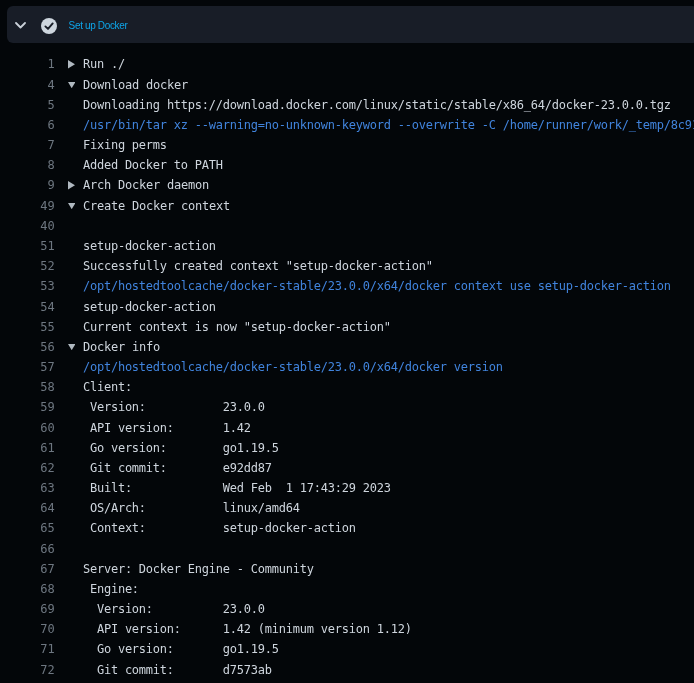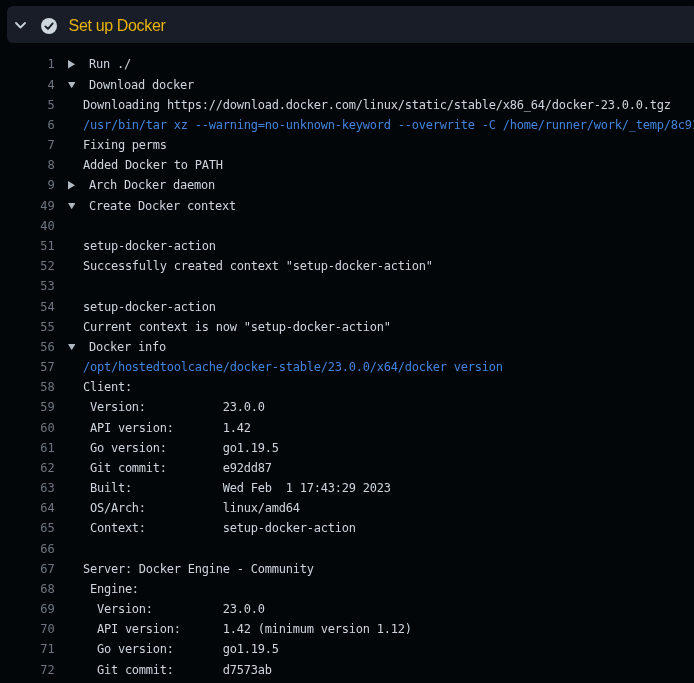--- a/index.html
+++ b/index.html
@@ -15,24 +15,24 @@
     left: 7px; top: 6.3px;
     width: 691px; height: 36.5px;
     background: #181d27;
     border-radius: 6px;
   }
   .chevron { position: absolute; left: 7.9px; top: 15.4px; }
   .status-circle { position: absolute; left: 33.9px; top: 11.3px; }
   .step-title {
     position: absolute;
     left: 61.6px; top: 12.9px;
-    font-size: 16px;
+    font-size: 10px;
     line-height: 14.2px;
     font-weight: 400;
-    color: #eab308;
+    color: #0ea5e9;
     letter-spacing: -0.35px;
     white-space: pre;
   }
   
   .log {
     position: absolute;
     left: 0; top: 54.46px;
     width: 820px;
   }
   .log-row {
@@ -52,21 +52,21 @@
     color: #6e7781;
     letter-spacing: 0;
     line-height: 20.18px;
   }
   .log-row .txt {
     position: absolute;
     top: 0;
     left: 82.9px;
     line-height: 20.18px;
   }
-  .log-row.group .txt { left: 89px; }
+  .log-row.group .txt { left: 83px; }
   .log-row.command .txt { color: #4184dd; }
   .log-row .txt a {
     color: inherit;
     text-underline-offset: 2px;
   }
   .arrow {
     position: absolute;
     left: 68px; top: 0;
     height: 20.18px;
     display: flex;
@@ -134,20 +134,21 @@
     <div class="log-row">
     <span class="ln">51</span>
     <span class="txt">setup-docker-action</span>
   </div>
     <div class="log-row">
     <span class="ln">52</span>
     <span class="txt">Successfully created context "setup-docker-action"</span>
   </div>
     <div class="log-row command">
     <span class="ln">53</span>
+    <span class="txt">/opt/hostedtoolcache/docker-stable/23.0.0/x64/docker context use setup-docker-action</span>
   </div>
     <div class="log-row">
     <span class="ln">54</span>
     <span class="txt">setup-docker-action</span>
   </div>
     <div class="log-row">
     <span class="ln">55</span>
     <span class="txt">Current context is now "setup-docker-action"</span>
   </div>
     <div class="log-row group">

